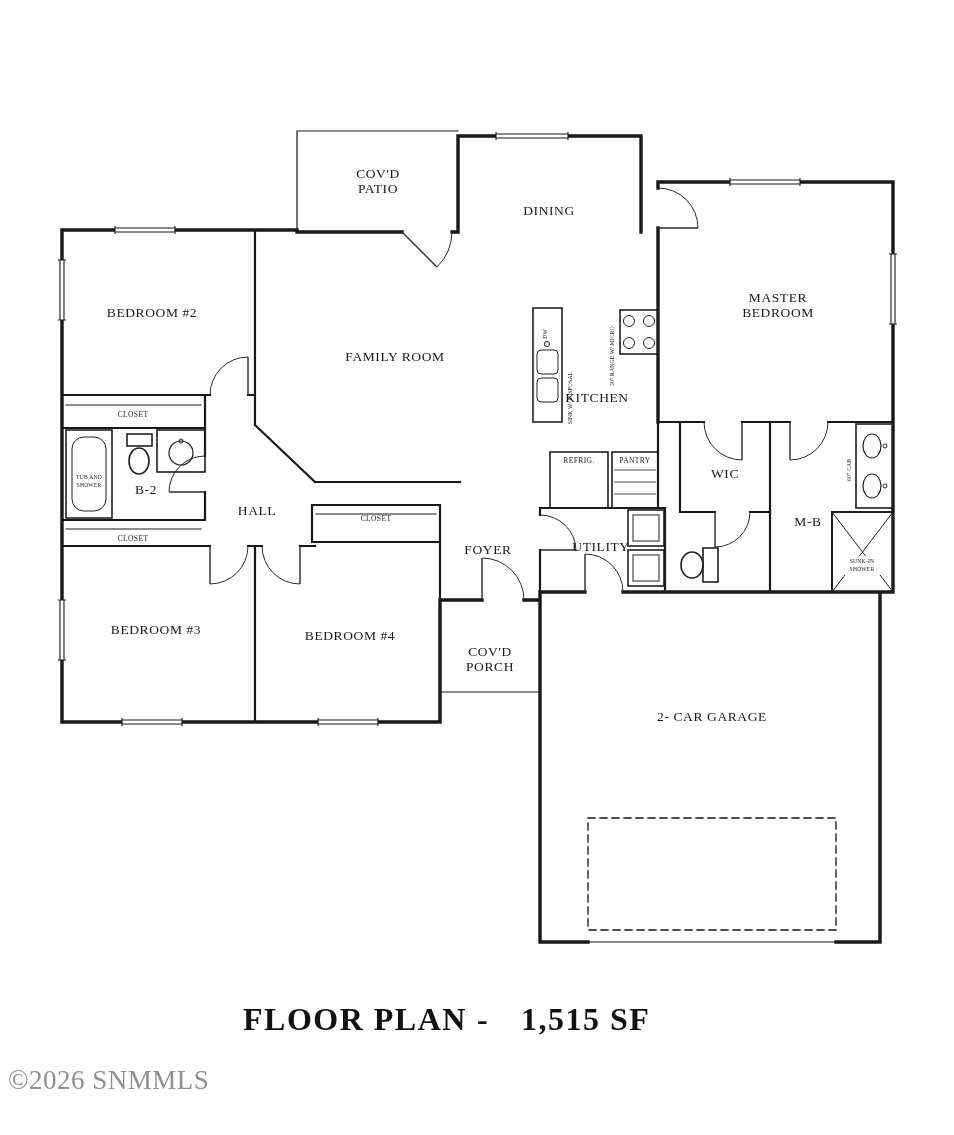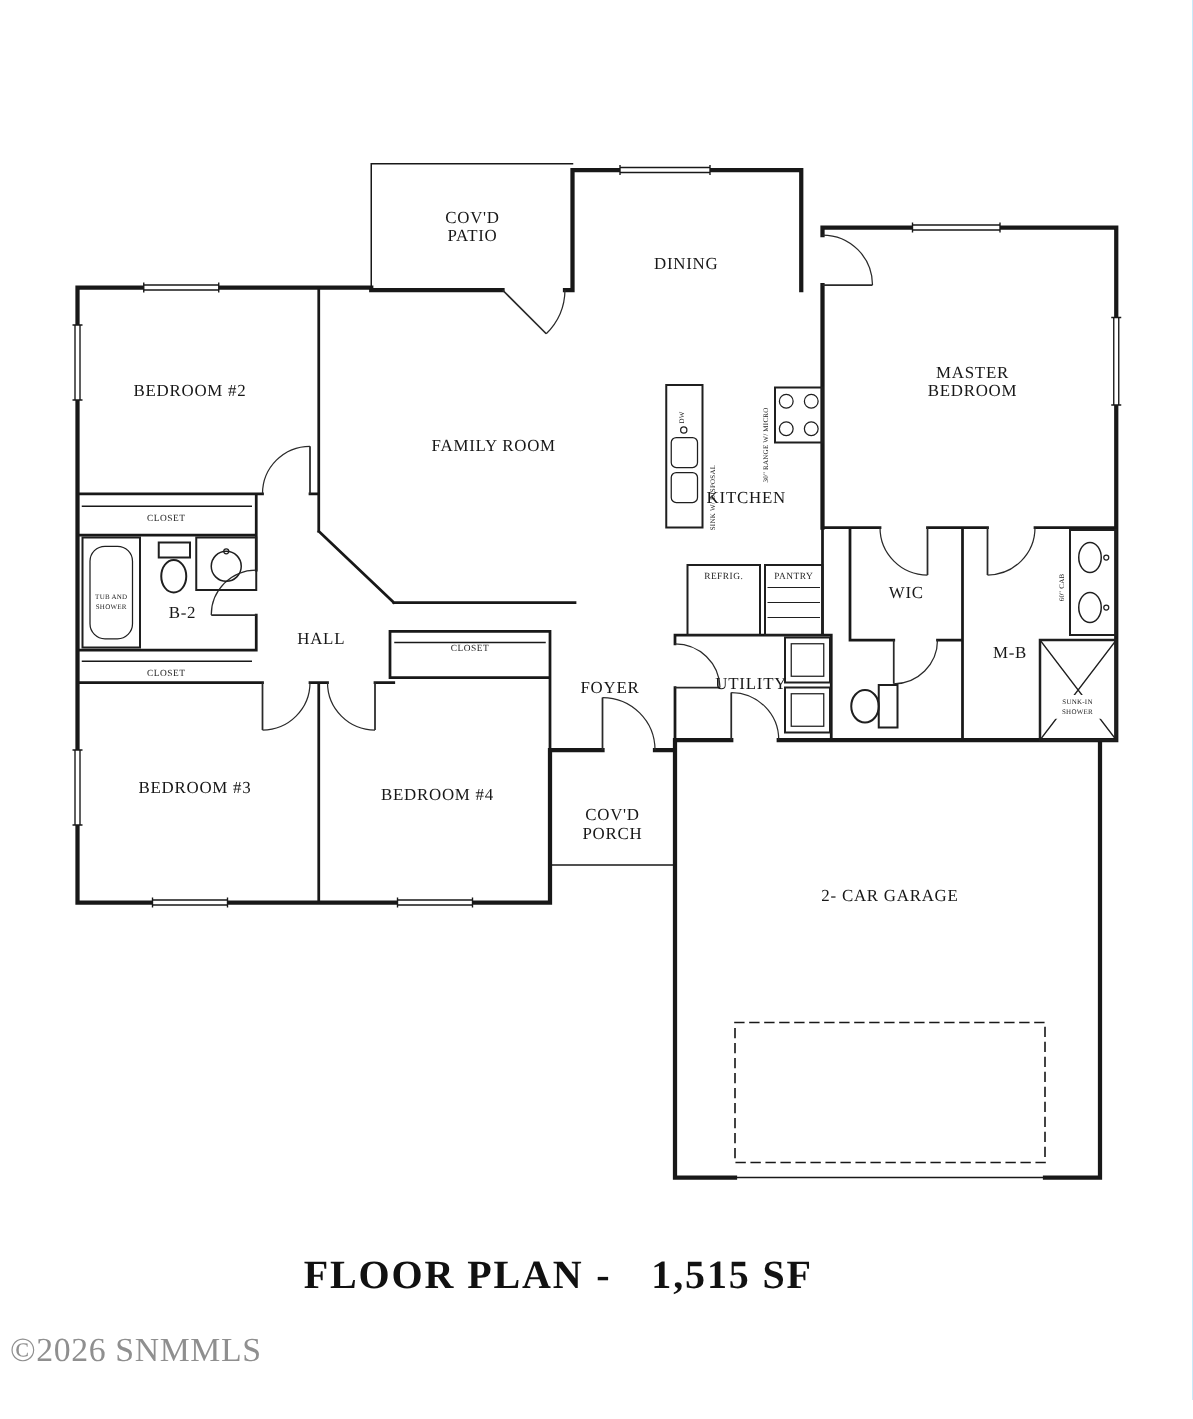--- a/index.html
+++ b/index.html
@@ -1,16 +1,16 @@
 <!DOCTYPE html>
 <html><head>
 <meta charset="utf-8">
 <style>
   html,body{margin:0;padding:0;background:#ffffff;}
-  .stage{position:relative;width:954px;height:1120px;background:#0ea5e9;overflow:hidden;}
+  .stage{position:relative;width:954px;height:1120px;background:#1d4ed8;overflow:hidden;}
   svg{display:block;}
   .rm{font-family:"Liberation Serif",serif;font-size:13.5px;fill:#181818;letter-spacing:.6px;text-anchor:middle;}
   .sm{font-family:"Liberation Serif",serif;font-size:7.5px;fill:#222;letter-spacing:.4px;text-anchor:middle;}
   .xs{font-family:"Liberation Serif",serif;font-size:5.6px;fill:#222;letter-spacing:.2px;text-anchor:middle;}
   .title-part{font-family:"Liberation Serif",serif;font-size:32px;font-weight:bold;fill:#111;letter-spacing:1.5px;}
   .mark{font-family:"Liberation Serif",serif;font-size:27px;fill:#8f8f8f;letter-spacing:.5px;}
 </style>
 </head>
 <body>
 

